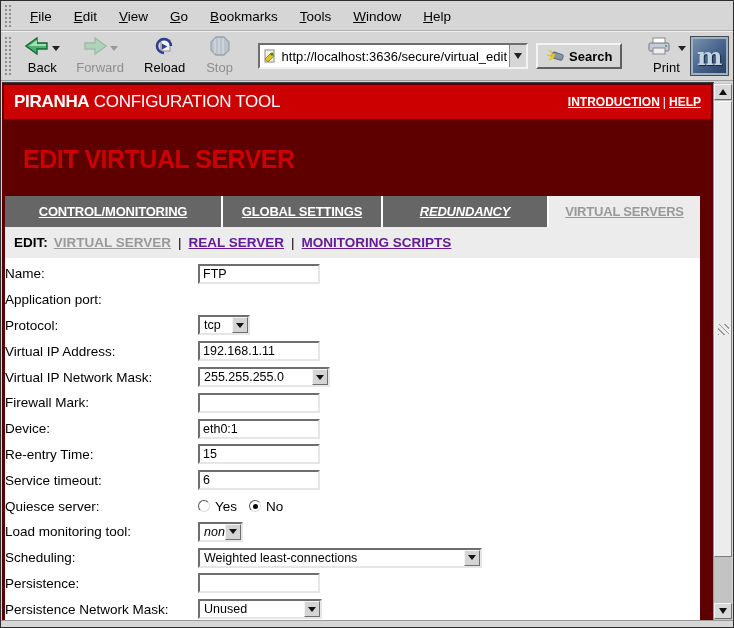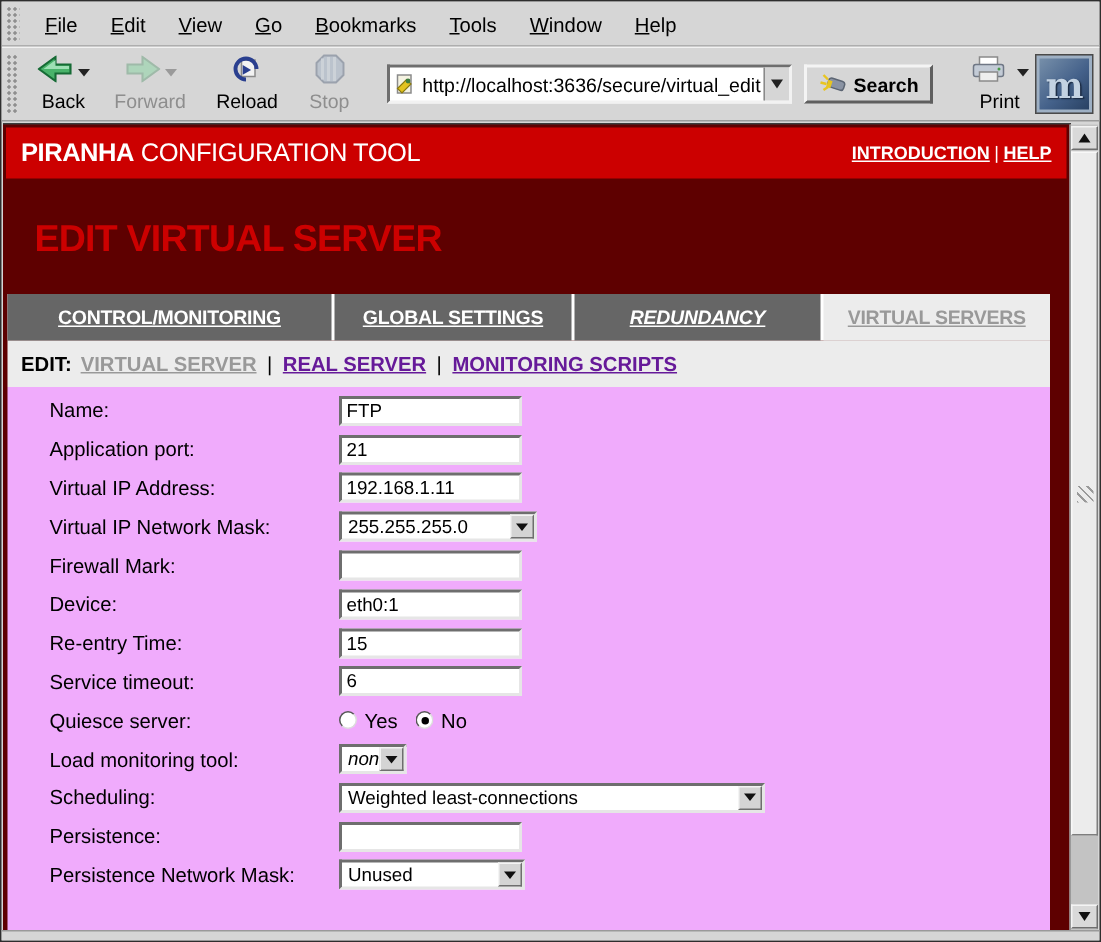--- a/index.html
+++ b/index.html
@@ -105,21 +105,21 @@
   .editbar {
     margin:0 14px 0 3px; height:31px; background:#ececec;
     display:flex; align-items:center; font-size:13.5px; font-weight:bold; padding-left:9px;
     white-space:pre;
   }
   .editbar .cur { color:#999999; text-decoration:underline; margin-left:6px; }
   .editbar .sep { color:#000; font-weight:normal; padding:0 7px; }
   .editbar a { color:#661a99; text-decoration:underline; cursor:pointer; }
 
   .formarea {
-    margin:0 14px 0 3px; background:#f0abfc; height:363px; padding:3px 0 0 28px;
+    margin:0 14px 0 3px; background:#ffffff; height:363px; padding:3px 0 0 0;
   }
   .frow { display:flex; align-items:center; height:25.8px; }
   .flabel { width:193px; font-size:13.5px; color:#000; flex:none; }
 
   .tinput {
     width:122px; height:20px; background:#fff; color:#000;
     border:2px solid; border-color:#6e6e6e #e6e6e6 #e6e6e6 #6e6e6e;
     font-family:"Liberation Sans", sans-serif; font-size:12.5px; padding:0 3px; outline:none;
   }
   .combo {
@@ -325,23 +325,31 @@
 
     <div class="formarea">
 
       <div class="frow">
         <span class="flabel">Name:</span>
         <input class="tinput" value="FTP" style="">
       </div>
 
       <div class="frow">
         <span class="flabel">Application port:</span>
-        <input class="tinput" value="21" style="">
-      </div>
-
+      </div>
+
+      <div class="frow">
+        <span class="flabel">Protocol:</span>
+        <div class="combo w-proto">
+          <span class="combo-text">tcp</span>
+          <span class="combo-btn">
+              <span class="tri"></span>
+            </span>
+        </div>
+      </div>
 
       <div class="frow">
         <span class="flabel">Virtual IP Address:</span>
         <input class="tinput" value="192.168.1.11" style="">
       </div>
 
       <div class="frow">
         <span class="flabel">Virtual IP Network Mask:</span>
         <div class="combo w-mask">
           <span class="combo-text">255.255.255.0</span>

